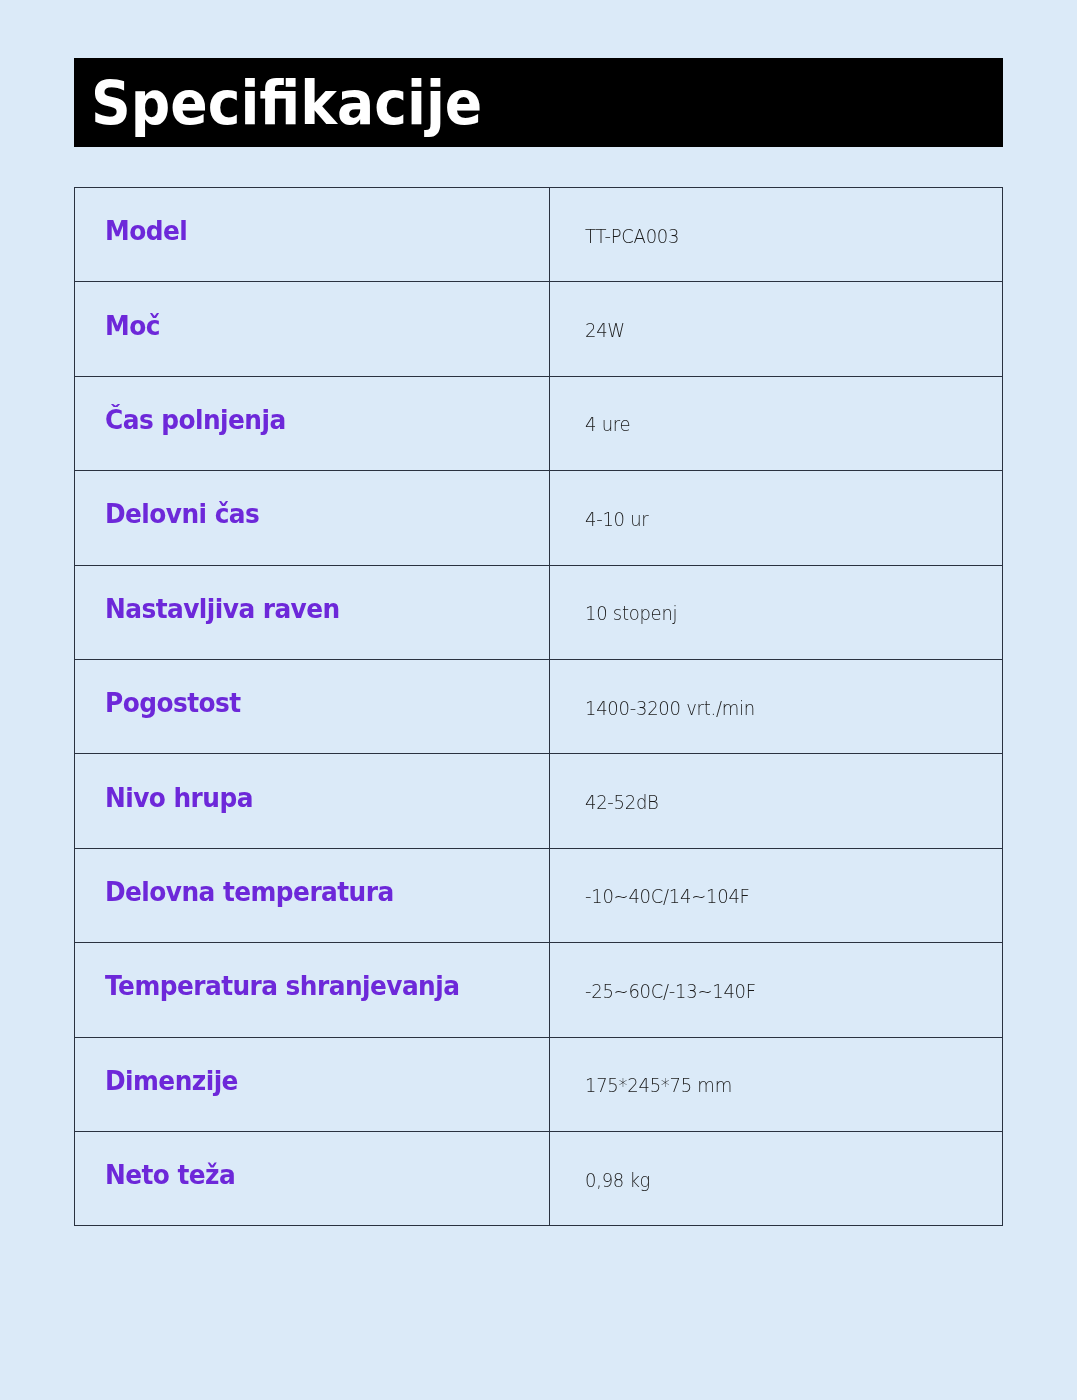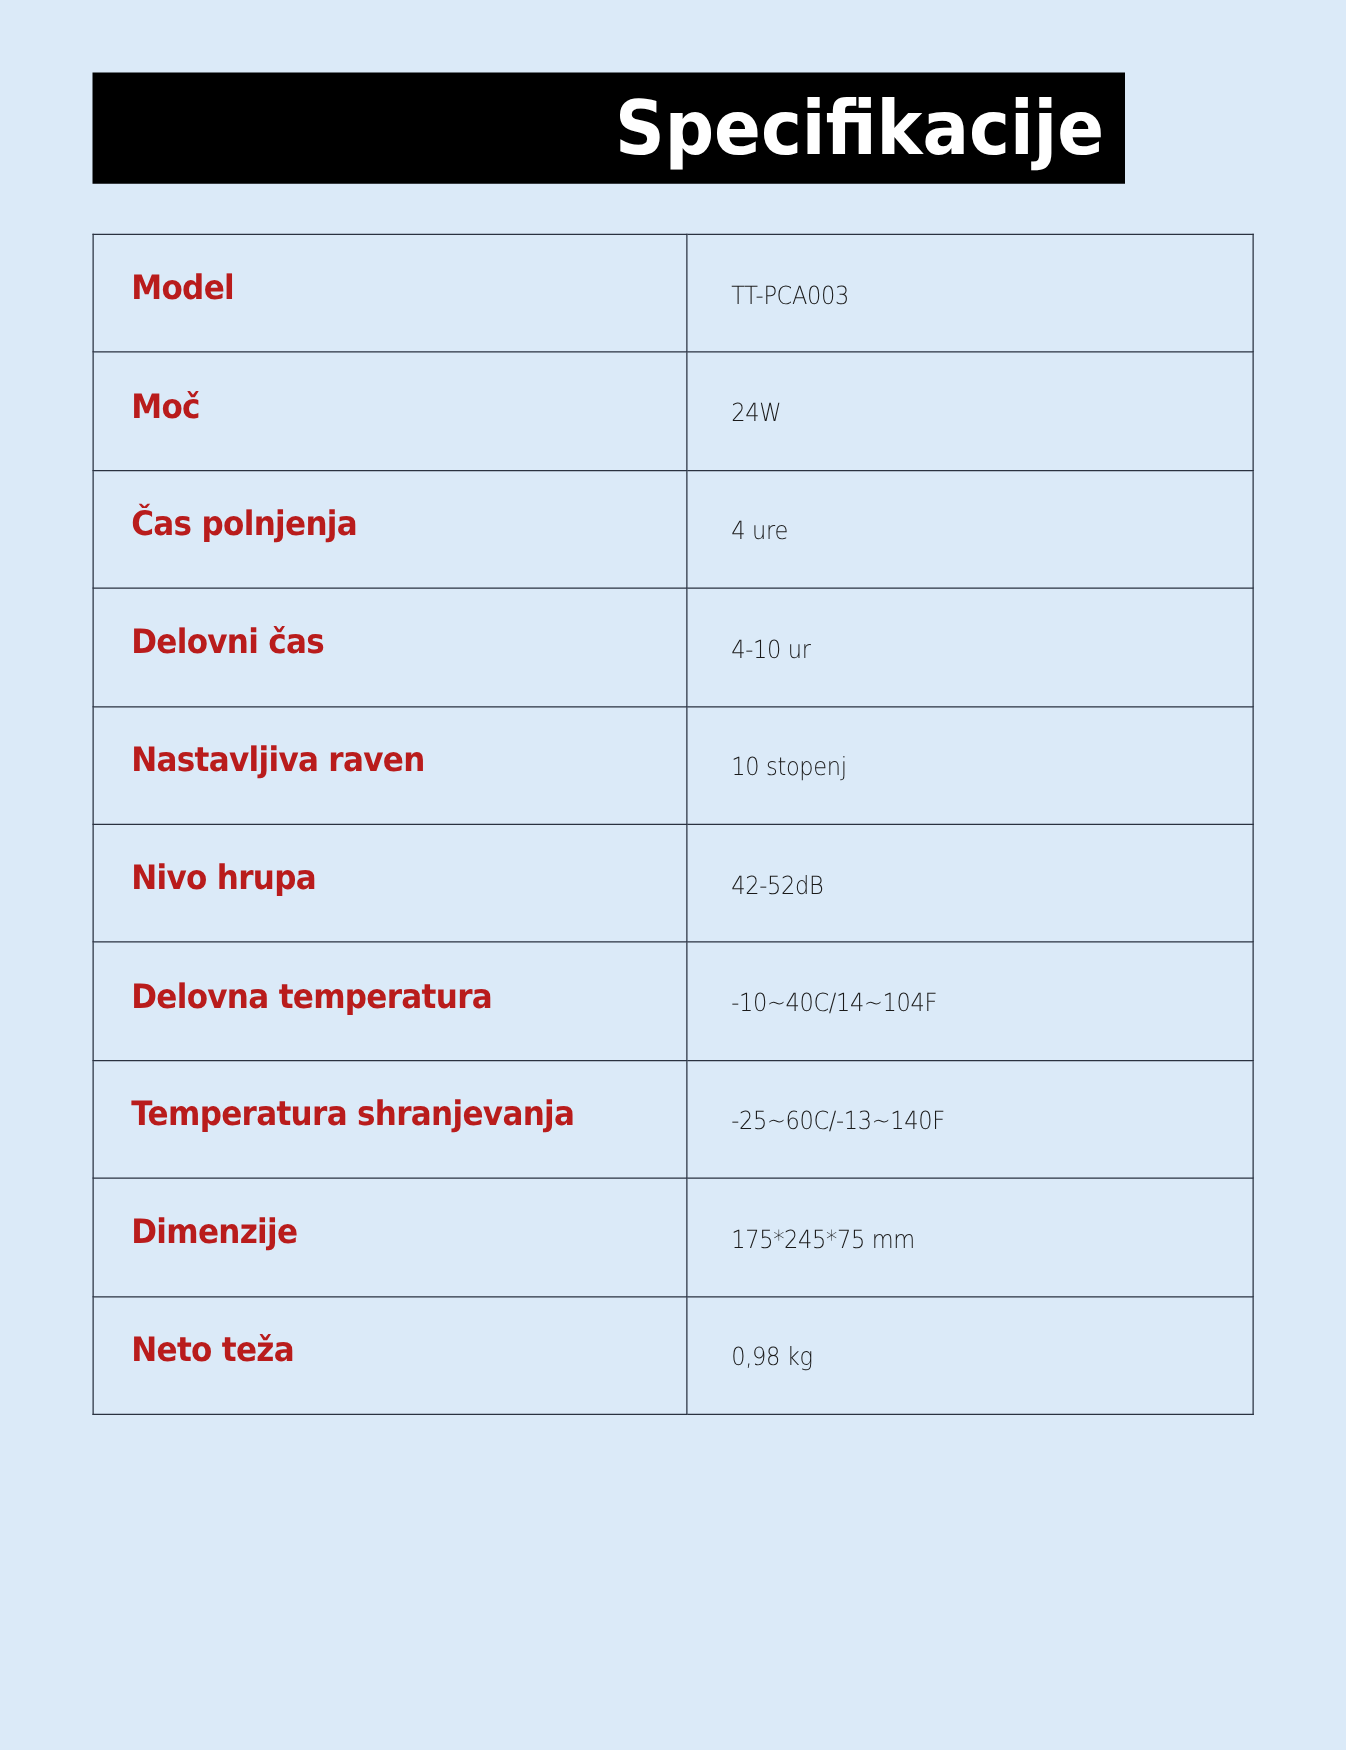--- a/index.html
+++ b/index.html
@@ -12,26 +12,26 @@
       background: #dbeaf8;
       position: relative;
       overflow: hidden;
       font-family: "Liberation Sans", "DejaVu Sans", sans-serif;
       color: #111;
     }
     .title-bar {
       position: absolute;
       left: 74px;
       top: 58px;
-      width: 826px;
+      width: 929px;
       height: 89px;
       background: #000;
       display: flex;
       align-items: center;
-      justify-content: flex-end;
+      justify-content: flex-start;
     }
     .title-bar h1 {
       margin: 0;
       color: #fff;
       font-size: 60px;
       font-weight: bold;
       letter-spacing: 0px;
       font-family: "DejaVu Sans", "Liberation Sans", sans-serif;
       transform: scaleX(0.92);
     }
@@ -47,21 +47,21 @@
       border: 1.5px solid #2a3240;
       height: 85.4px;
       padding: 0;
       vertical-align: middle;
     }
     .spec-table td.label {
       width: 444px;
       padding-left: 30px;
       font-weight: bold;
       font-size: 27px;
-      color: #b91c1c;
+      color: #6d28d9;
       font-family: "DejaVu Sans", "Liberation Sans", sans-serif;
       letter-spacing: -0.6px;
       padding-bottom: 8px;
     }
     .spec-table td.label span {
       display: inline-block;
       transform: scaleX(0.92);
       transform-origin: left center;
       white-space: nowrap;
     }
@@ -105,20 +105,24 @@
     </tr>
     <tr>
       <td class="label"><span>Delovni čas</span></td>
       <td class="value"><span>4-10 ur</span></td>
     </tr>
     <tr>
       <td class="label"><span>Nastavljiva raven</span></td>
       <td class="value"><span>10 stopenj</span></td>
     </tr>
     <tr>
+      <td class="label"><span>Pogostost</span></td>
+      <td class="value"><span>1400-3200 vrt./min</span></td>
+    </tr>
+    <tr>
       <td class="label"><span>Nivo hrupa</span></td>
       <td class="value"><span>42-52dB</span></td>
     </tr>
     <tr>
       <td class="label"><span>Delovna temperatura</span></td>
       <td class="value"><span>-10~40C/14~104F</span></td>
     </tr>
     <tr>
       <td class="label"><span>Temperatura shranjevanja</span></td>
       <td class="value"><span>-25~60C/-13~140F</span></td>

